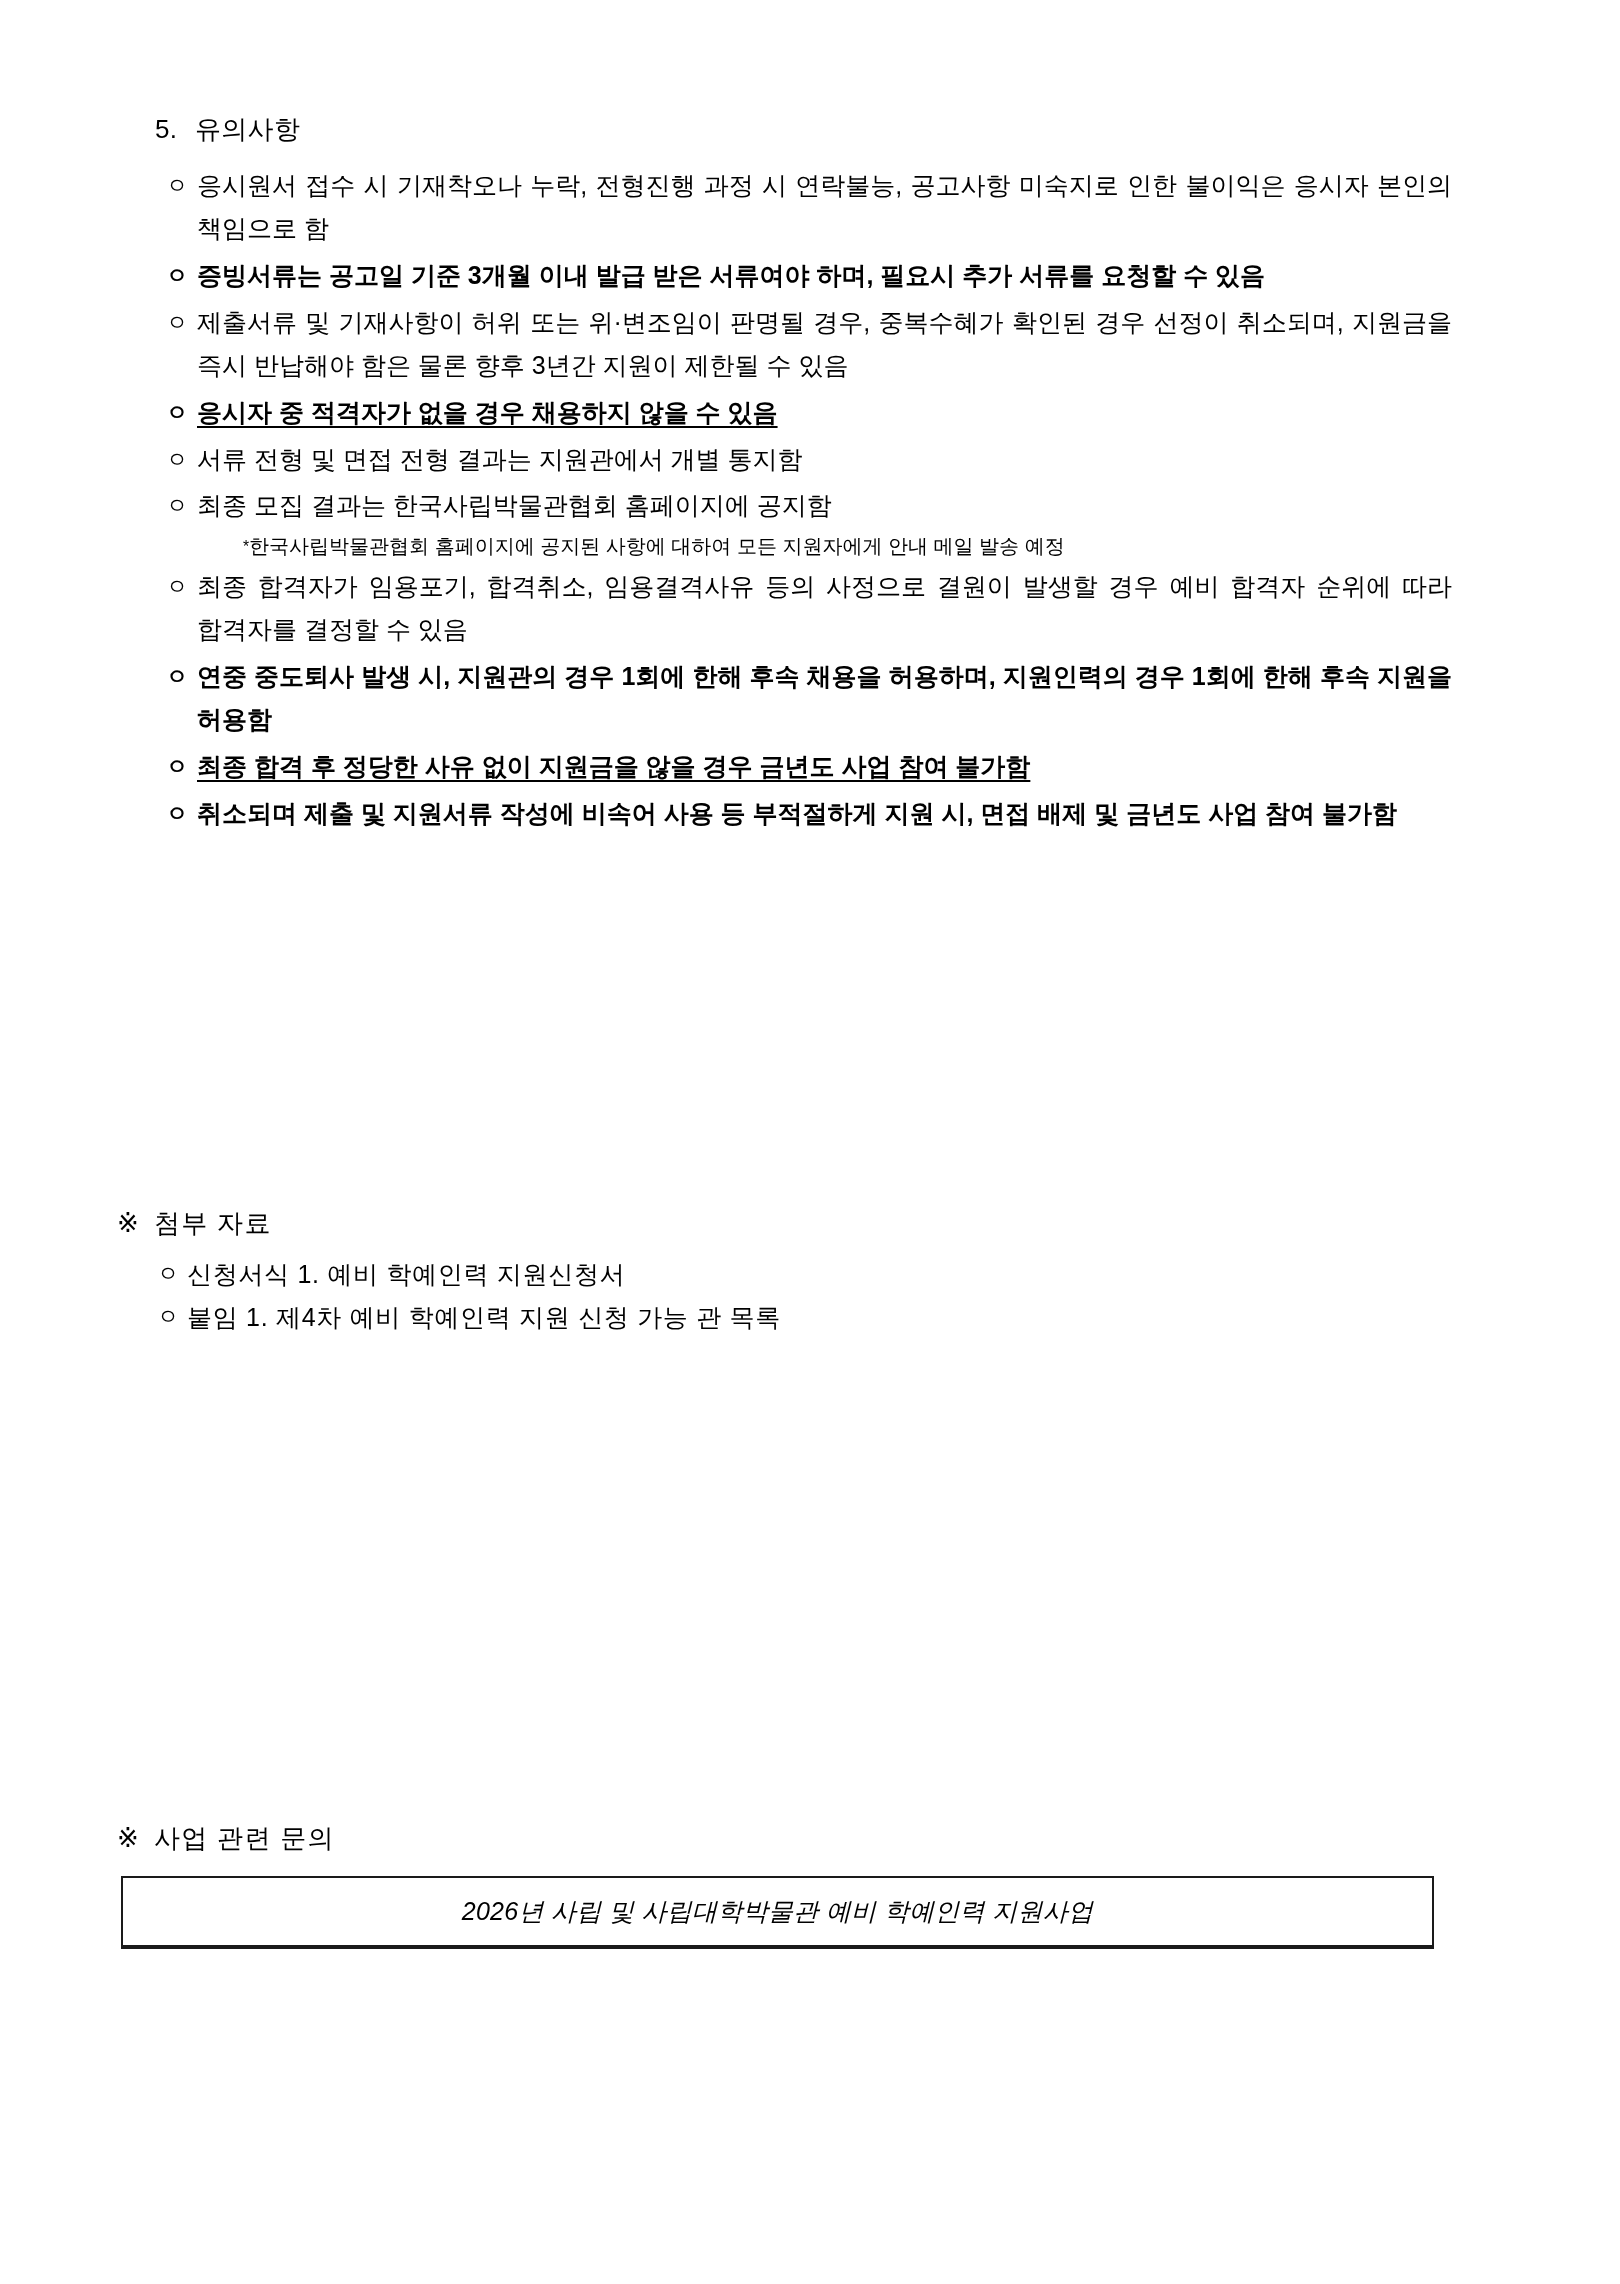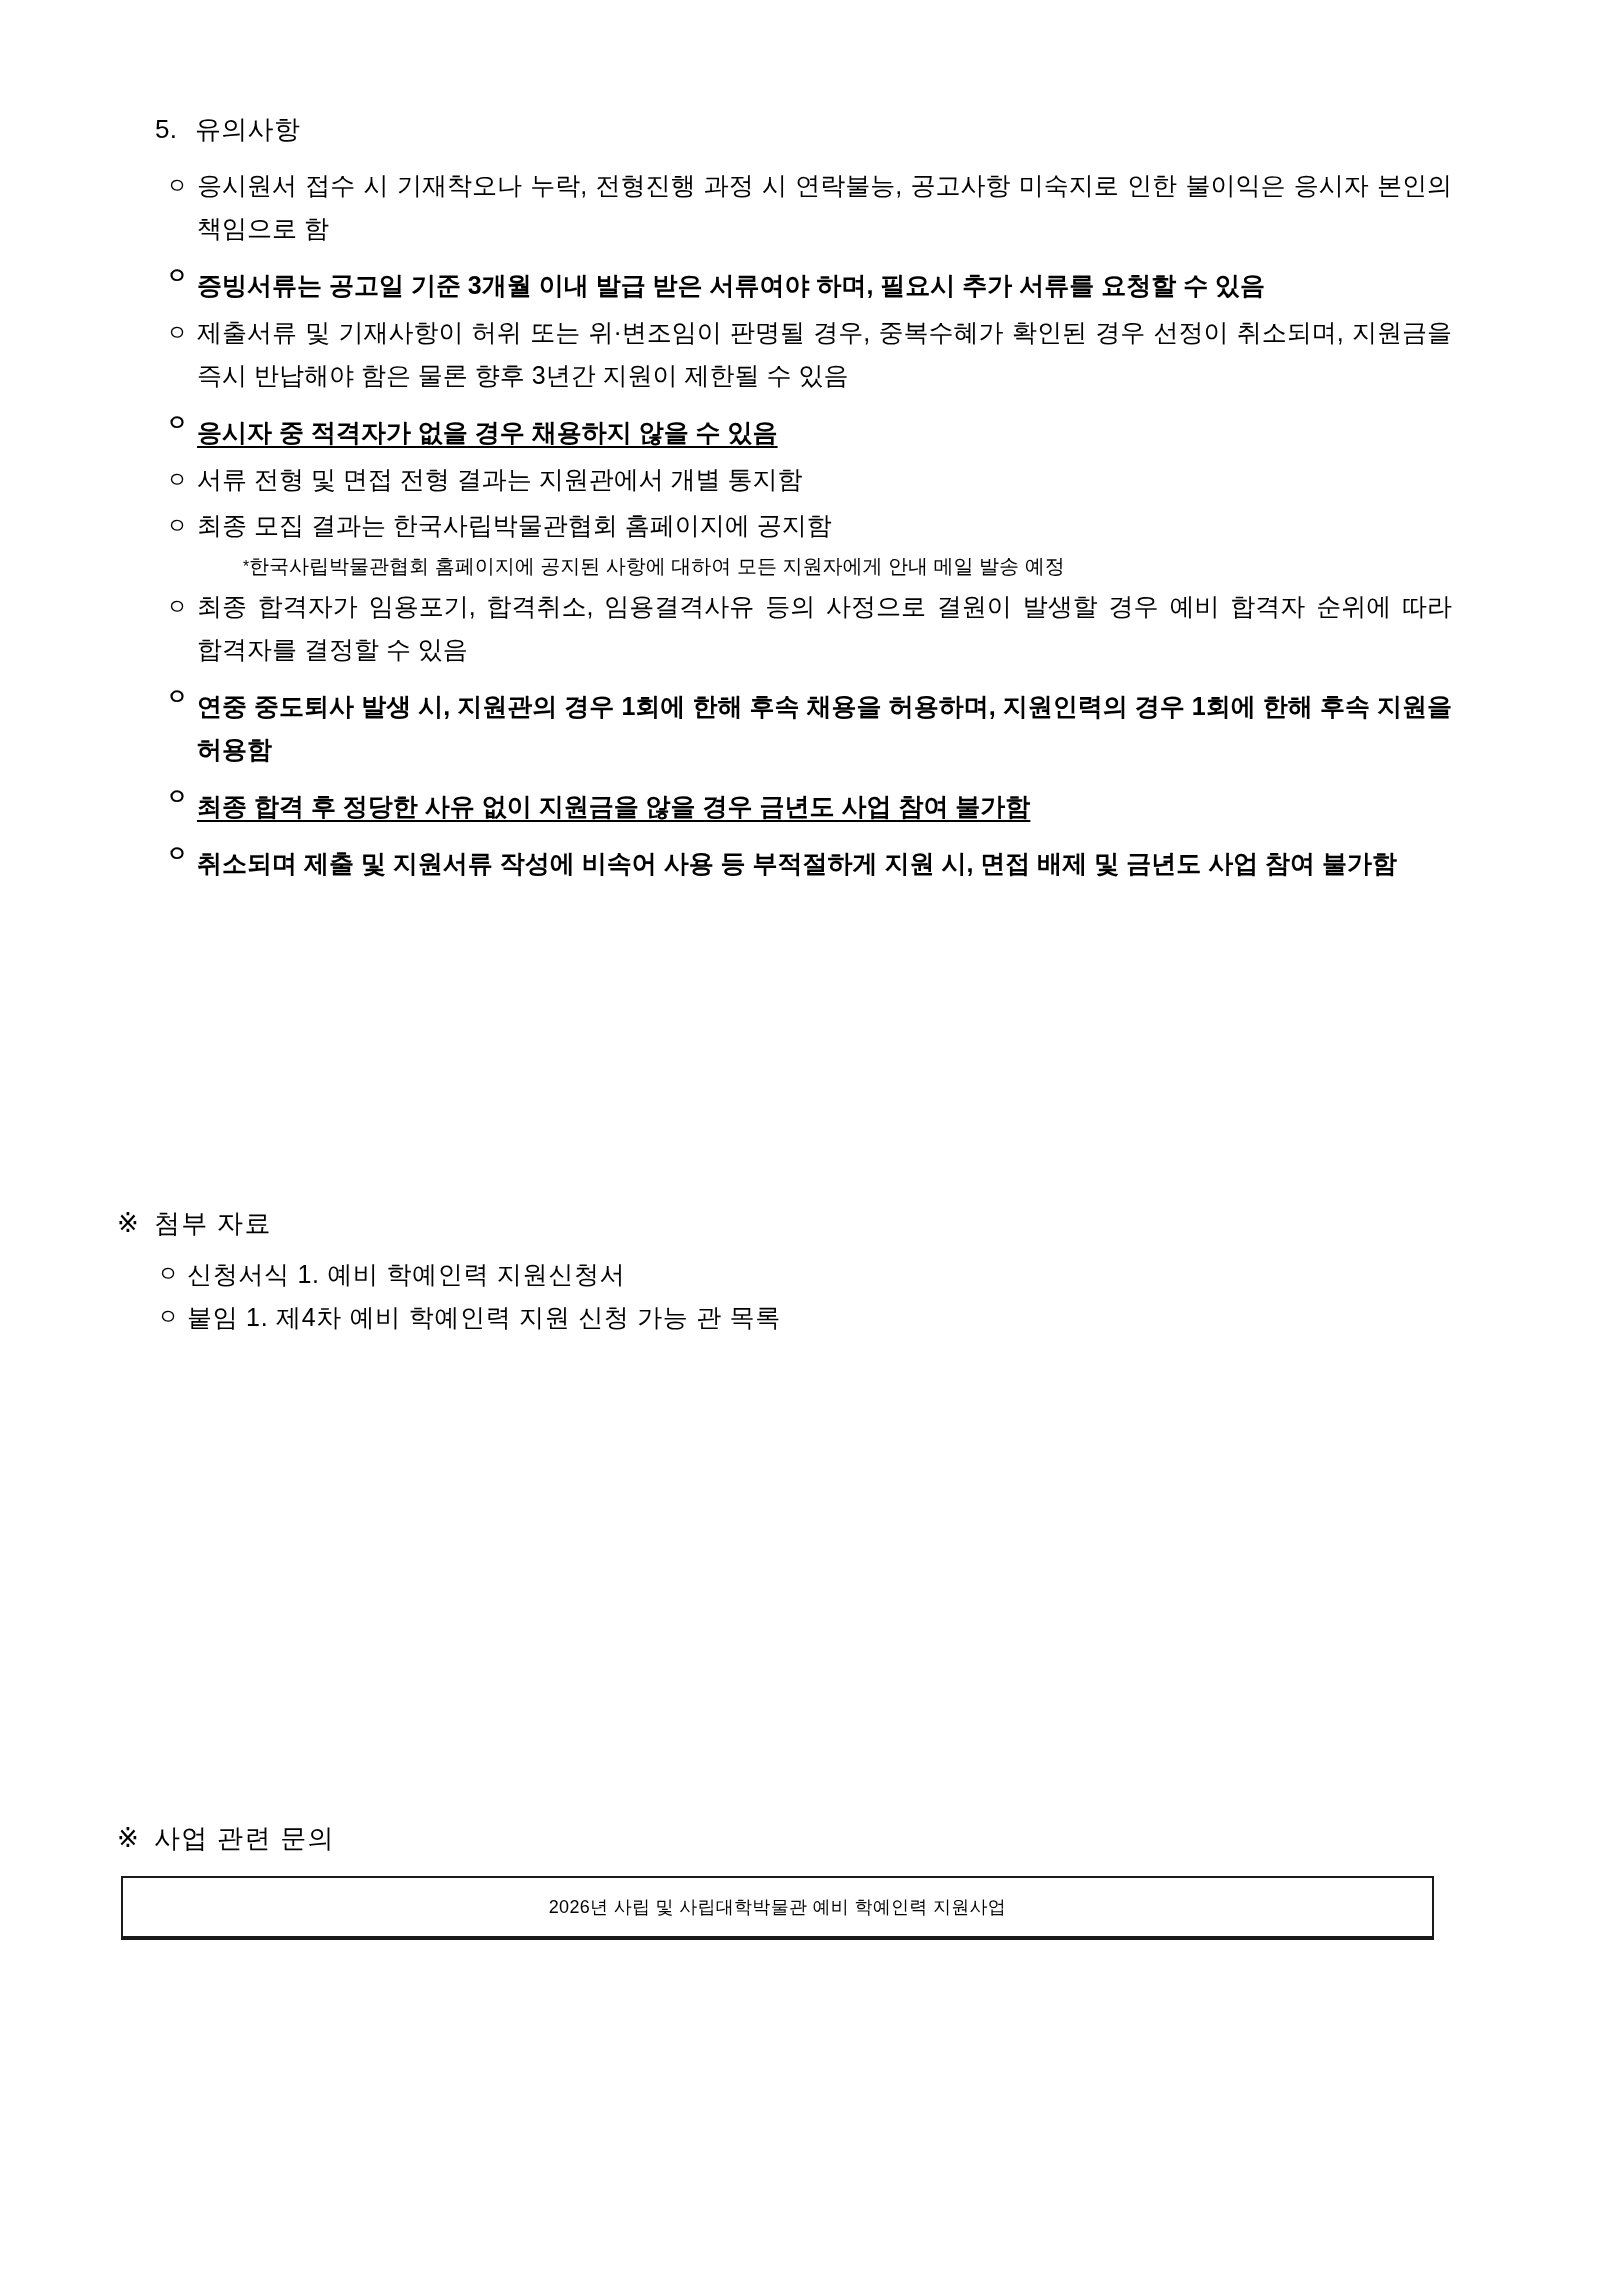--- a/index.html
+++ b/index.html
@@ -61,21 +61,20 @@
   .bullet-text {
     flex: 1 1 auto;
     font-size: 25px;
     line-height: 43px;
     text-align: justify;
     text-justify: inter-character;
     word-break: keep-all;
   }
   .bullet-item.bold .bullet-text {
     font-weight: bold;
-    margin-top: 10px;
   }
   .bullet-item.bold .bullet-mark {
     font-weight: bold;
   }
   .bullet-item.underline .bullet-text {
     text-decoration: underline;
     text-underline-offset: 4.6px;
   }
   .sub-note {
     margin: -2.6px 0 1.3px 0;
@@ -201,25 +200,26 @@
   .right-cells {
     flex: 1 1 auto;
     display: flex;
     flex-direction: column;
   }
   .right-cell {
     flex: 1 1 50%;
     display: flex;
     align-items: center;
     justify-content: center;
-    font-size: 18px;
+    font-size: 25px;
     letter-spacing: 0.3px;
     padding: 17px 6.5px;
     box-sizing: border-box;
     white-space: nowrap;
+    font-style: italic;
   }
   .right-cell.top {
     border-bottom: 2px solid #1a1a1a;
   }
 </style>
 </head>
 <body>
 
 <div class="page">
 

